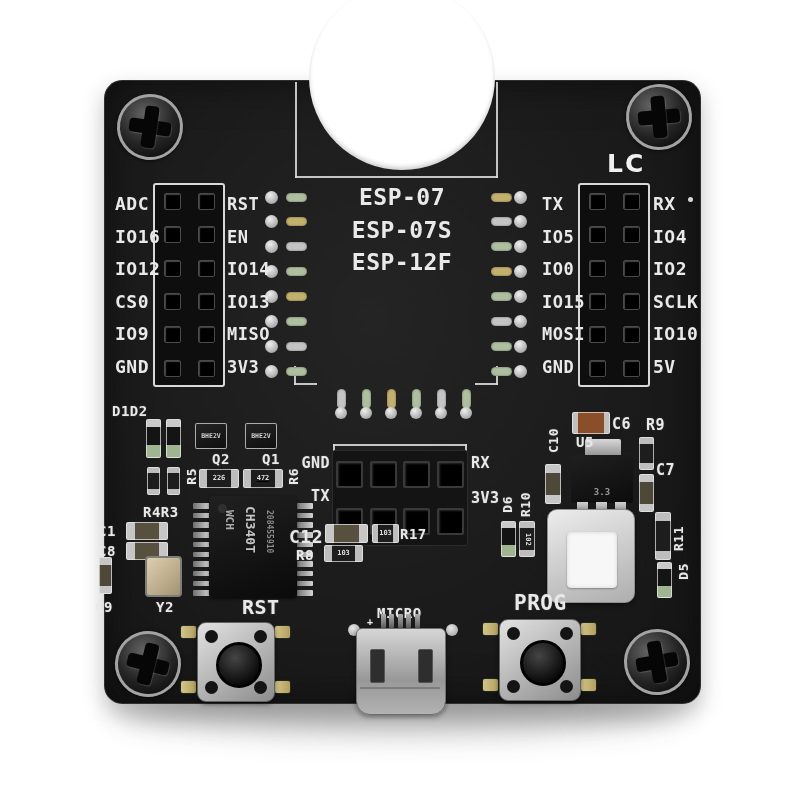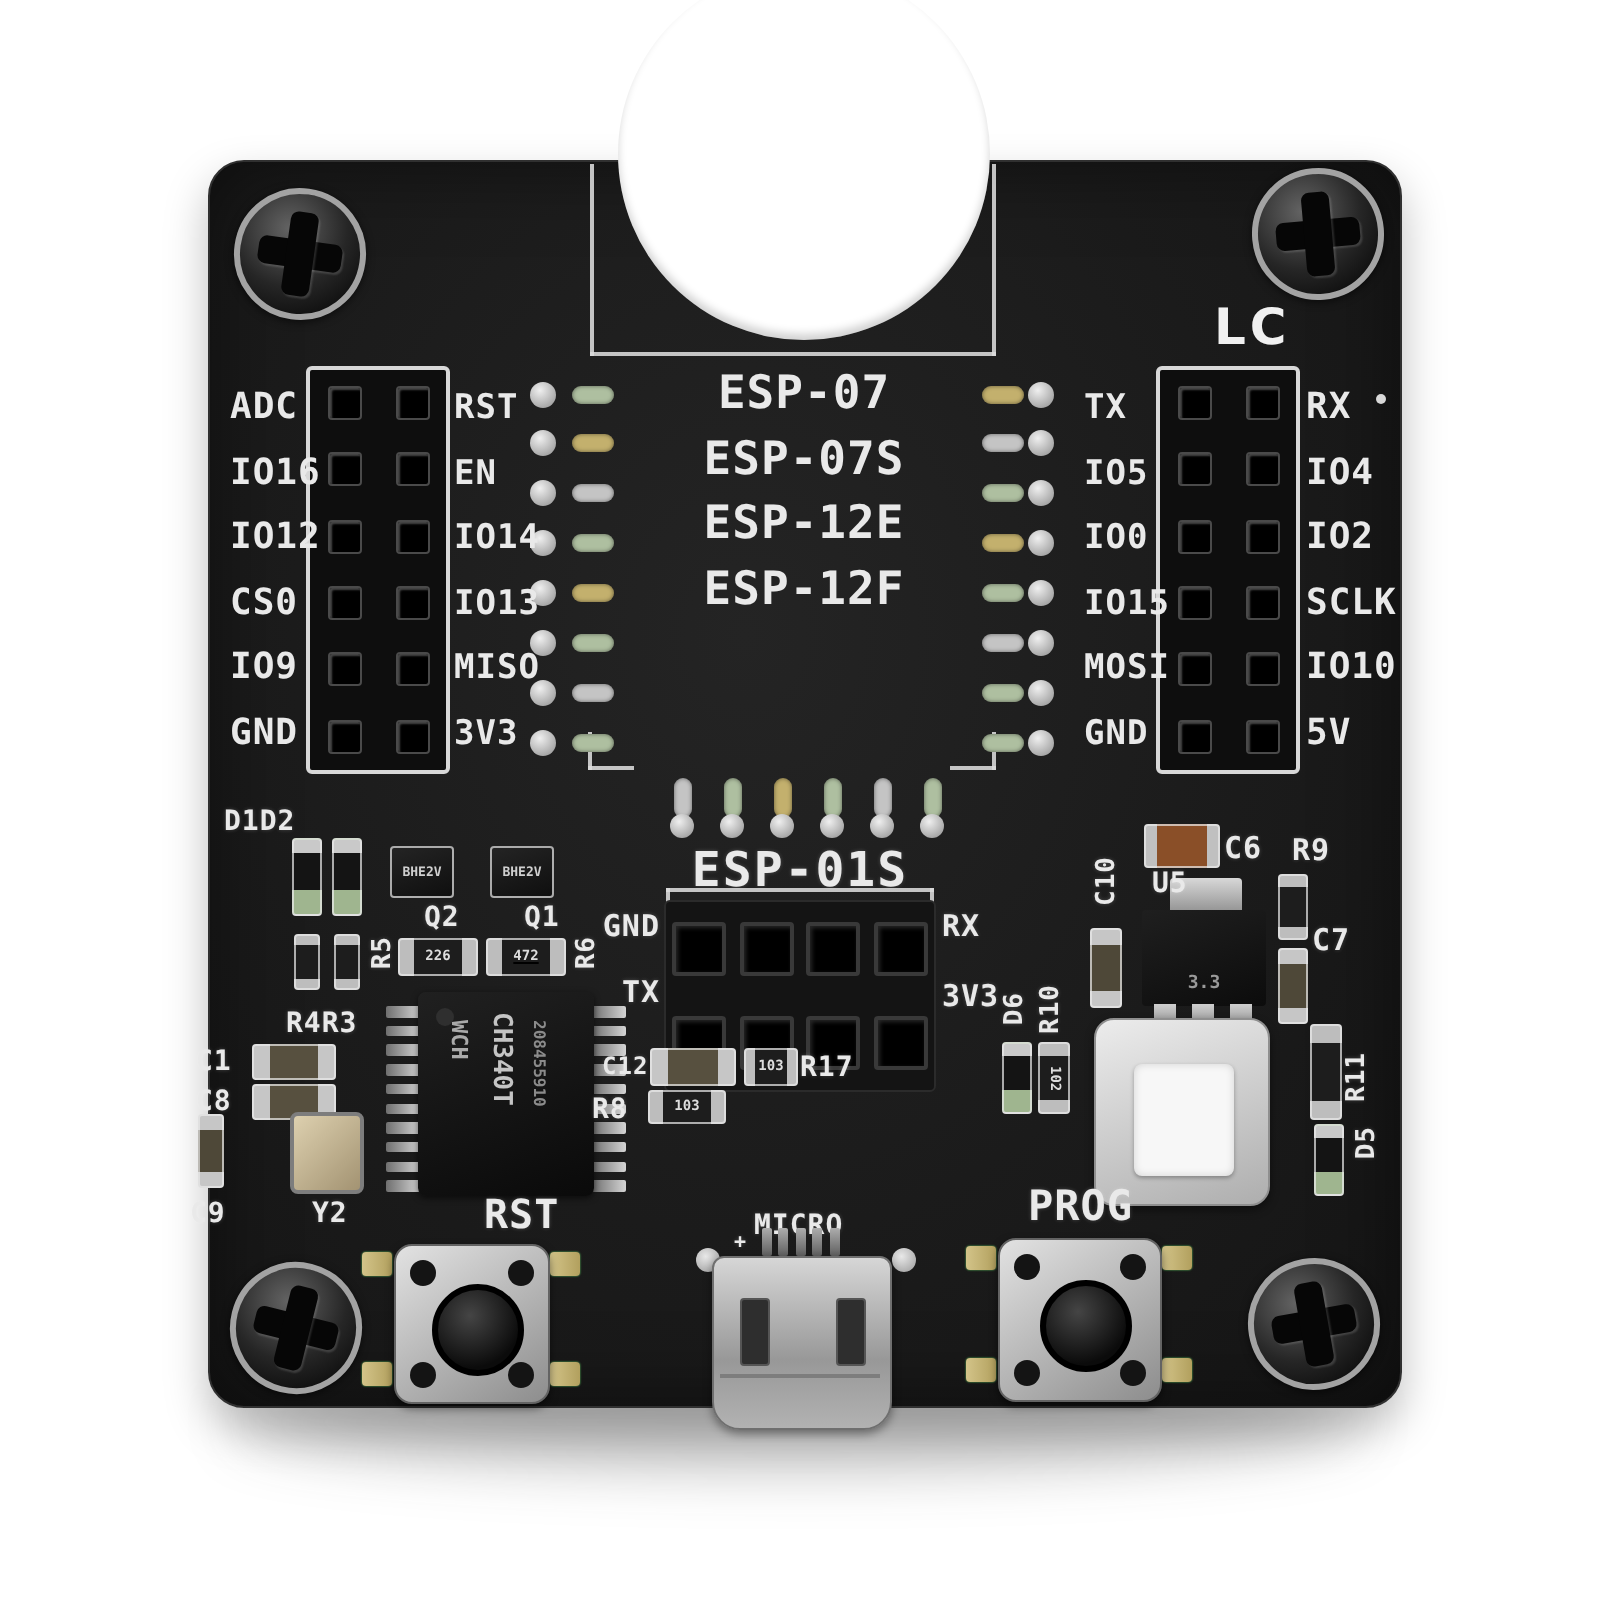--- a/index.html
+++ b/index.html
@@ -204,21 +204,20 @@
       <div>IO4</div>
       <div>IO2</div>
       <div>SCLK</div>
       <div>IO10</div>
       <div>5V</div>
     </div>
 
   <div class="pincol esp-names" style="left:302px;top:181px;width:200px;font-size:23px">
       <div>ESP-07</div>
       <div>ESP-07S</div>
-      <div>ESP-12E</div>
       <div>ESP-12F</div>
     </div>
 
   <div class="dot-mark" style="left:688px;top:197px"></div>
 
   <div id="pads">
       <div class="blob" style="left: 265px; top: 190.5px; width: 13px; height: 13px;"></div>
       <div class="oval" style="left: 286px; top: 192.5px; width: 21px; height: 9px; background: rgb(174, 191, 160);"></div>
       <div class="oval" style="left: 491px; top: 192.5px; width: 21px; height: 9px; background: rgb(195, 176, 109);"></div>
       <div class="blob" style="left: 514px; top: 190.5px; width: 13px; height: 13px;"></div>
@@ -257,21 +256,20 @@
       <div class="oval" style="left: 386.5px; top: 389px; width: 9px; height: 20px; background: rgb(195, 176, 109);"></div>
       <div class="blob" style="left: 385px; top: 407px; width: 12px; height: 12px;"></div>
       <div class="oval" style="left: 411.5px; top: 389px; width: 9px; height: 20px; background: rgb(174, 191, 160);"></div>
       <div class="blob" style="left: 410px; top: 407px; width: 12px; height: 12px;"></div>
       <div class="oval" style="left: 436.5px; top: 389px; width: 9px; height: 20px; background: rgb(196, 196, 196);"></div>
       <div class="blob" style="left: 435px; top: 407px; width: 12px; height: 12px;"></div>
       <div class="oval" style="left: 461.5px; top: 389px; width: 9px; height: 20px; background: rgb(174, 191, 160);"></div>
       <div class="blob" style="left: 460px; top: 407px; width: 12px; height: 12px;"></div>
     </div>
 
-  <div class="lbl" style="left:330px;top:421px;width:140px;text-align:center;font-size:24px;letter-spacing:1px">ESP-01S</div>
   <div class="socket" id="socket">
       <div class="bighole"></div>
       <div class="bighole"></div>
       <div class="bighole"></div>
       <div class="bighole"></div>
       <div class="bighole"></div>
       <div class="bighole"></div>
       <div class="bighole"></div>
       <div class="bighole"></div>
     </div>
@@ -283,21 +281,21 @@
   <div class="lbl" style="left:112px;top:403px;font-size:14px">D1D2</div>
   <div class="lbl" style="left:212px;top:451px;font-size:14px">Q2</div>
   <div class="lbl" style="left:262px;top:451px;font-size:14px">Q1</div>
   <div class="lbl vlbl" style="left:184px;top:468px;font-size:13px">R5</div>
   <div class="lbl vlbl" style="left:286px;top:468px;font-size:13px">R6</div>
   <div class="lbl" style="left:143px;top:504px;font-size:14px">R4R3</div>
   <div class="lbl" style="left:98px;top:523px;font-size:14px">C1</div>
   <div class="lbl" style="left:98px;top:543px;font-size:14px">C8</div>
   <div class="lbl" style="left:95px;top:599px;font-size:14px">C9</div>
   <div class="lbl" style="left:156px;top:599px;font-size:14px">Y2</div>
-  <div class="lbl" style="left:301px;top:526px;font-size:12px">C12</div>
+  <div class="lbl" style="left:289px;top:526px;font-size:18px">C12</div>
   <div class="lbl" style="left:400px;top:526px;font-size:14px">R17</div>
   <div class="lbl" style="left:296px;top:547px;font-size:14px">R8</div>
   <div class="lbl vlbl" style="left:500px;top:496px;font-size:13px">D6</div>
   <div class="lbl vlbl" style="left:518px;top:492px;font-size:13px">R10</div>
   <div class="lbl vlbl" style="left:546px;top:428px;font-size:13px">C10</div>
   <div class="lbl" style="left:576px;top:434px;font-size:14px">U5</div>
   <div class="lbl" style="left:612px;top:415px;font-size:15px">C6</div>
   <div class="lbl" style="left:646px;top:416px;font-size:15px">R9</div>
   <div class="lbl" style="left:656px;top:461px;font-size:15px">C7</div>
   <div class="lbl vlbl" style="left:671px;top:526px;font-size:13px">R11</div>

